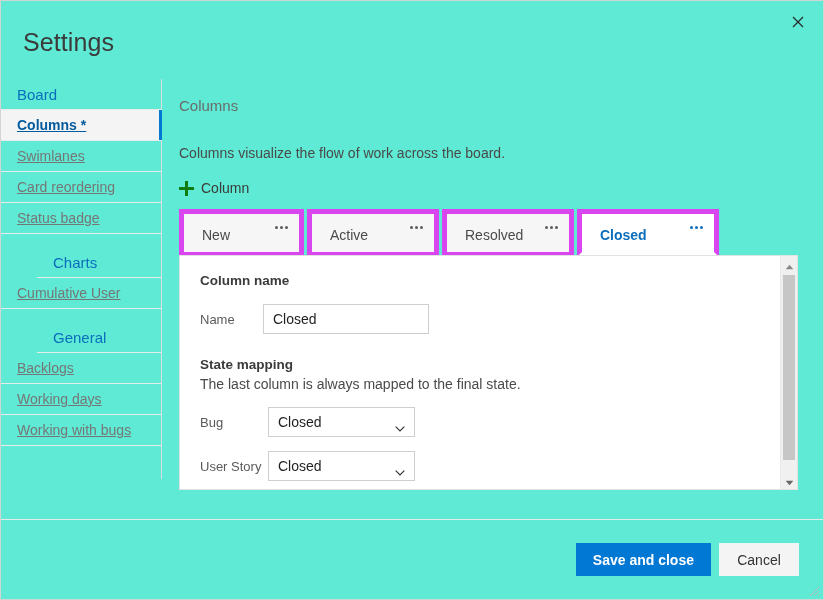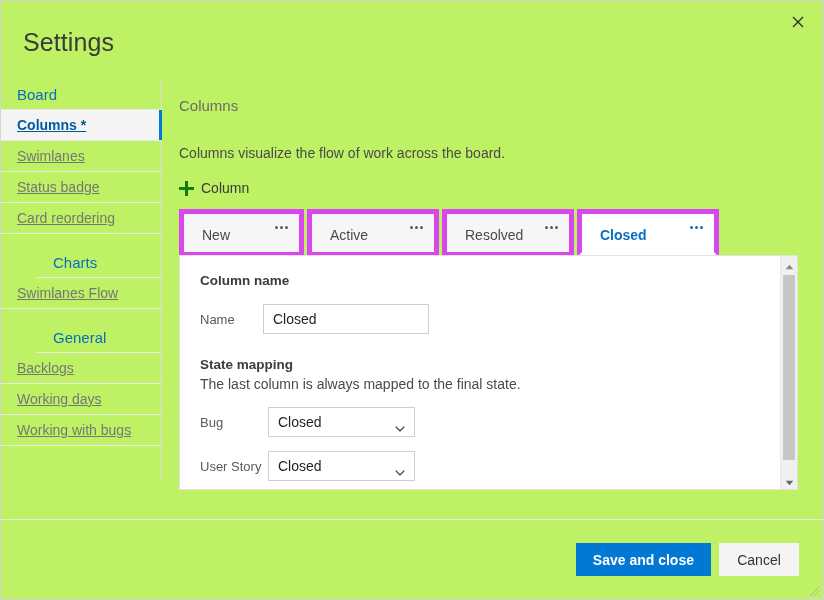--- a/index.html
+++ b/index.html
@@ -16,21 +16,21 @@
     overflow: hidden;
     position: relative;
   }
 
   
   .dialog {
     position: absolute;
     left: 0; top: 0;
     width: 824px;
     height: 600px;
-    background: #bef264;
+    background: #5eead4;
     box-sizing: border-box;
     border: 1px solid #d4d4d4;
   }
 
   
   .titlebar {
     position: absolute;
     left: 0; top: 0;
     width: 822px;
     height: 72px;
@@ -385,29 +385,29 @@
   <div class="sidebar">
 
     <div class="nav-group-header">Board</div>
     <div class="nav-item selected">
       <span>Columns *</span>
     </div>
     <div class="nav-item">
       <span>Swimlanes</span>
     </div>
     <div class="nav-item">
+      <span>Card reordering</span>
+    </div>
+    <div class="nav-item">
       <span>Status badge</span>
     </div>
-    <div class="nav-item">
-      <span>Card reordering</span>
-    </div>
 
     <div class="nav-group-header spaced">Charts</div>
     <div class="nav-item">
-      <span>Swimlanes Flow</span>
+      <span>Cumulative User</span>
     </div>
 
     <div class="nav-group-header spaced">General</div>
     <div class="nav-item">
       <span>Backlogs</span>
     </div>
     <div class="nav-item">
       <span>Working days</span>
     </div>
     <div class="nav-item">

